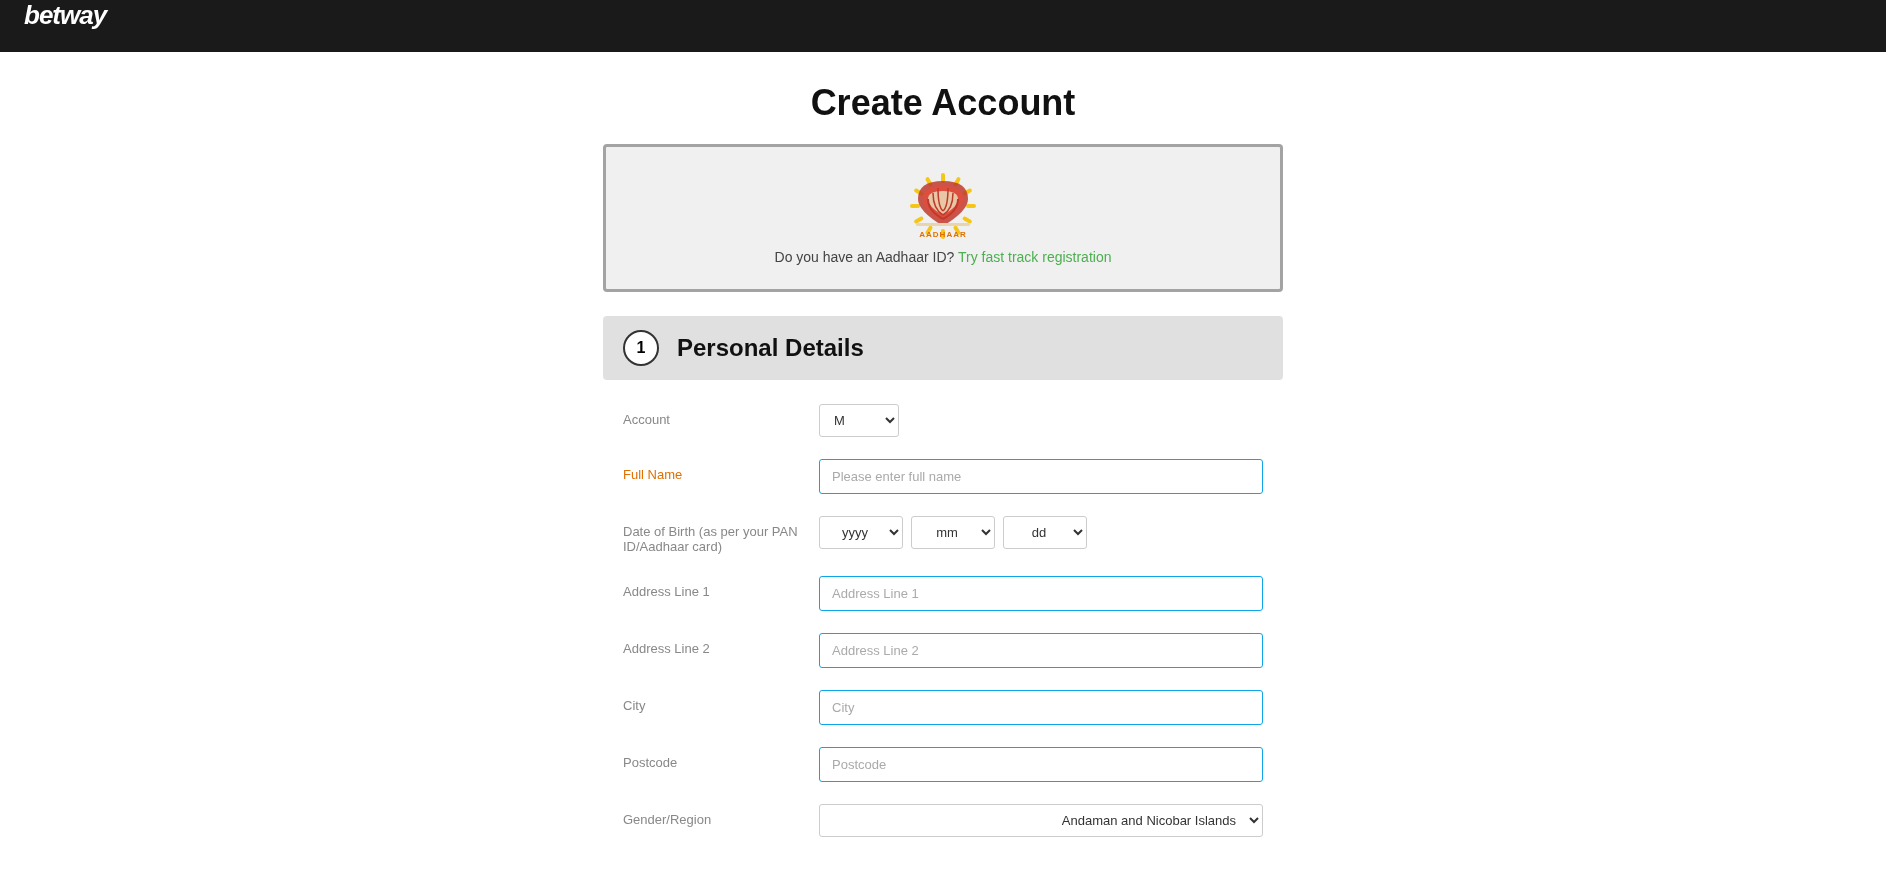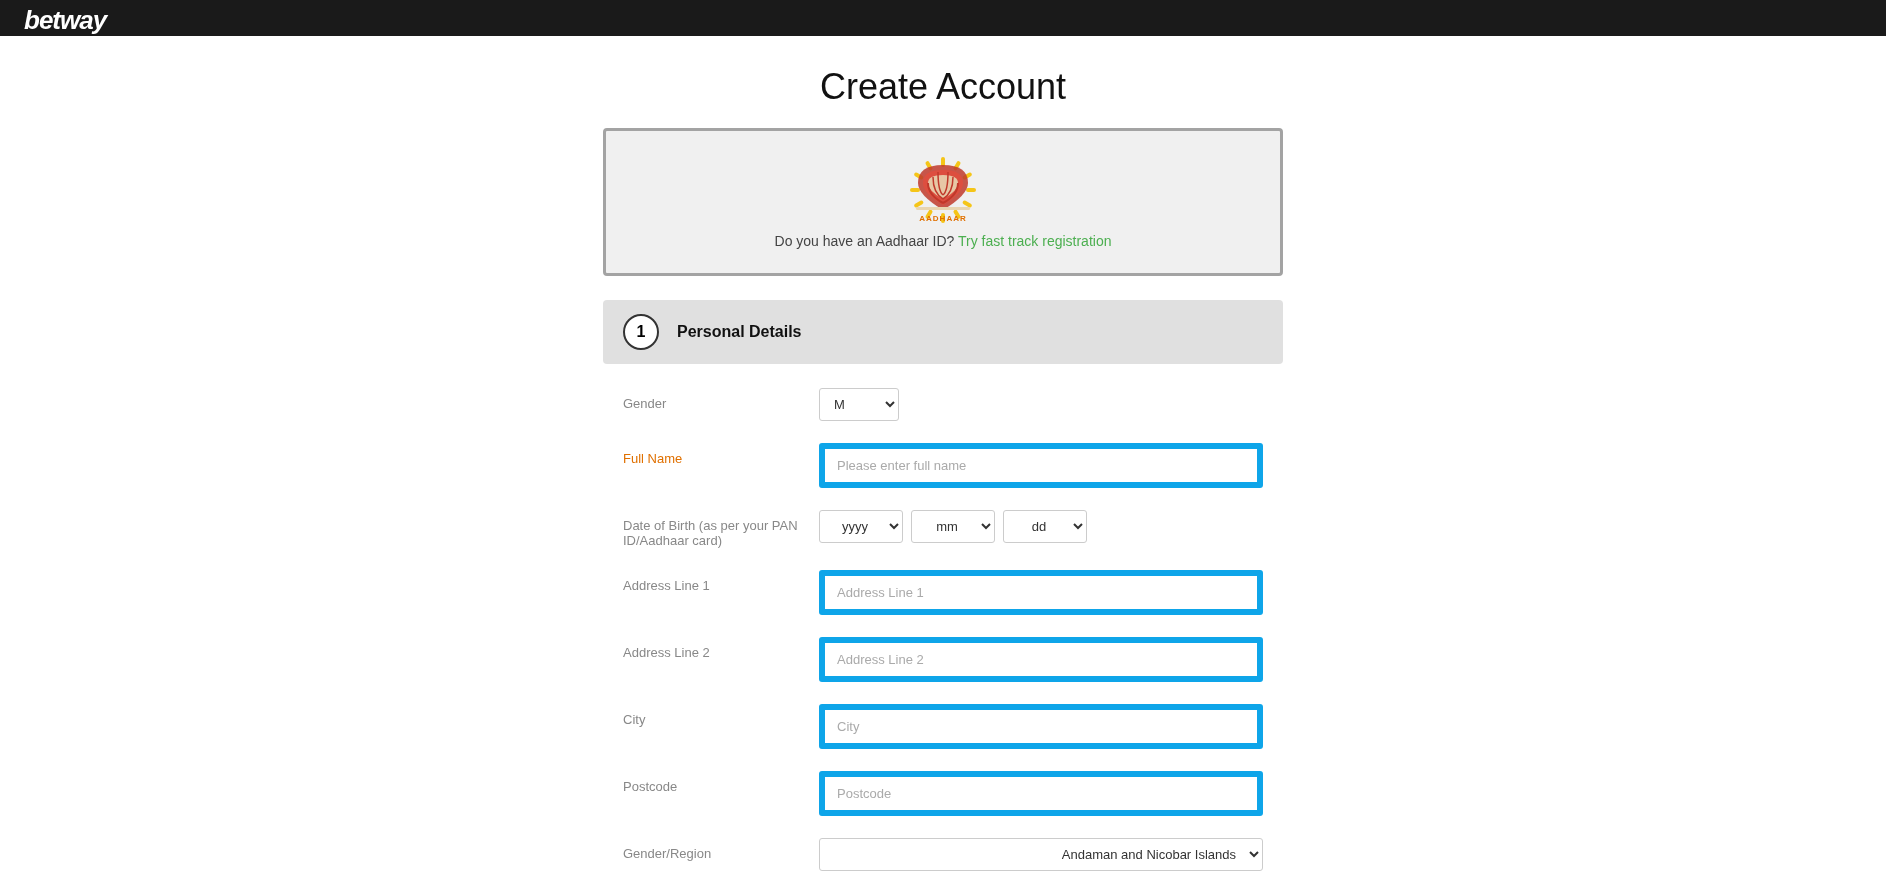--- a/index.html
+++ b/index.html
@@ -1,41 +1,41 @@
 <!DOCTYPE html>
 <html><head>
   <meta charset="utf-8">
   <style>
     * { box-sizing: border-box; margin: 0; padding: 0; }
     body { font-family: Arial, sans-serif; background: #fff; min-height: 892px; }
 
     
     .header {
       background: #1a1a1a;
-      height: 36px;
-      display: flex;
-      align-items: flex-end;
+      height: 52px;
+      display: flex;
+      align-items: flex-start;
       padding: 0 24px;
     }
     .logo {
       color: #fff;
       font-size: 26px;
       font-weight: bold;
       font-style: italic;
       letter-spacing: -1px;
     }
 
     
     .page-title-container {
       text-align: center;
       padding: 30px 0 20px;
     }
     .page-title {
       font-size: 36px;
-      font-weight: normal;
+      font-weight: bold;
       color: #111;
     }
 
     
     .content-wrapper {
       max-width: 680px;
       margin: 0 auto;
     }
 
     
@@ -82,21 +82,21 @@
       width: 36px;
       height: 36px;
       display: flex;
       align-items: center;
       justify-content: center;
       font-weight: bold;
       font-size: 16px;
       flex-shrink: 0;
     }
     .section-title {
-      font-size: 16px;
+      font-size: 24px;
       font-weight: bold;
       color: #111;
     }
 
     
     .form-body {
       padding: 0 20px;
     }
     .form-row {
       display: flex;
@@ -117,21 +117,21 @@
     .form-control {
       flex: 1;
     }
 
     input[type="text"],
     input[type="text"]::placeholder {
       font-size: 13px;
     }
     input[type="text"] {
       width: 100%;
-      border: 6px solid #0ea5e9;
+      border: 1px solid #0ea5e9;
       border-radius: 3px;
       padding: 9px 12px;
       font-size: 13px;
       color: #333;
       background: #fff;
       outline: none;
     }
     input[type="text"]::placeholder {
       color: #aaa;
     }
@@ -221,21 +221,21 @@
   </div>
 
   <div class="section-header">
     <div class="section-number">1</div>
     <span class="section-title">Personal Details</span>
   </div>
 
   <div class="form-body">
 
     <div class="form-row">
-      <label class="form-label">Gender</label>
+      <label class="form-label">Account</label>
       <div class="form-control">
         <select class="gender-select">
           <option value="M">M</option>
           <option value="F">F</option>
           <option value="Other">Other</option>
         </select>
       </div>
     </div>
 
     <div class="form-row">

